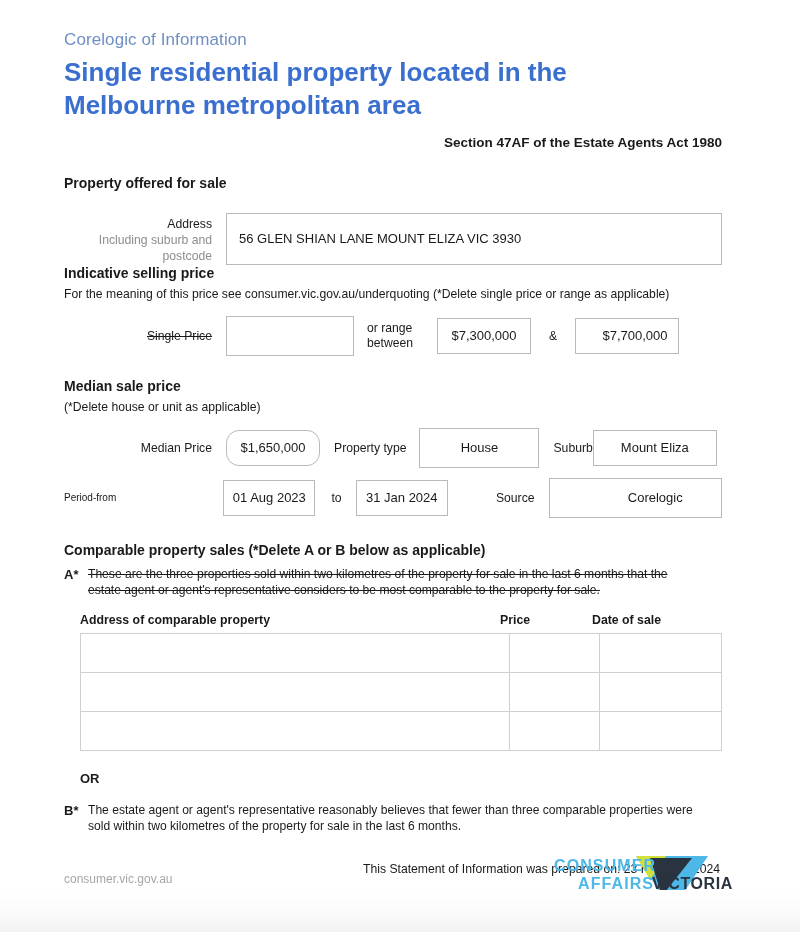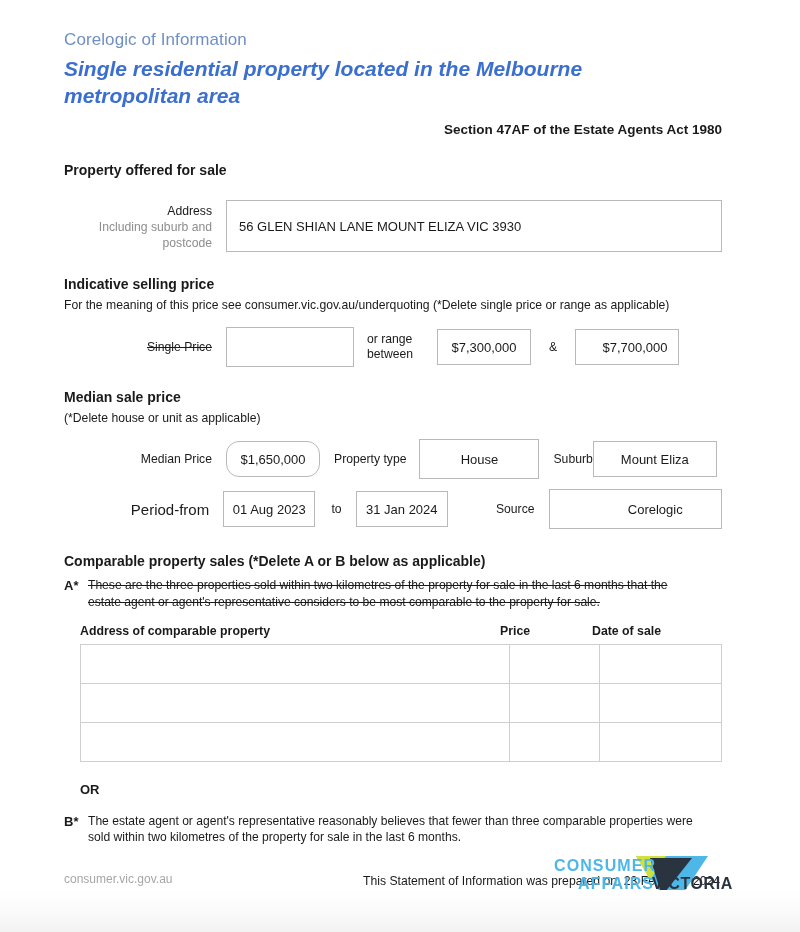--- a/index.html
+++ b/index.html
@@ -41,27 +41,26 @@
   
   .doc-subtitle {
     font-size: 17px;
     color: #6f8fc4;
     font-weight: 400;
     margin-top: 30px;
     letter-spacing: 0.1px;
     line-height: 1.2;
   }
   .doc-title {
-    font-size: 21px;
+    font-size: 26px;
     color: #3a6fd0;
     font-weight: 700;
     line-height: 1.26;
     margin-top: 6px;
     max-width: 580px;
-    font-style: italic;
   }
   .act-line {
     text-align: right;
     font-size: 13.5px;
     font-weight: 700;
     color: #1a1a1a;
     margin-top: 13px;
   }
 
   
@@ -171,21 +170,21 @@
     display: flex;
     align-items: center;
   }
   .mr1-l1 { width: 148px; text-align: right; font-size: 12.2px; }
   .mr1-b1 { margin-left: 14px; width: 94px; height: 36px; border-radius: 13px; }
   .mr1-l2 { margin-left: 14px; font-size: 12.2px; white-space: nowrap; }
   .mr1-b2 { margin-left: 13px; width: 120px; height: 40px; }
   .mr1-l3 { margin-left: 14px; font-size: 12.2px; white-space: nowrap; }
   .mr1-b3 { width: 124px; height: 36px; }
 
-  .mr2-l1 { width: 148px; text-align: right; font-size: 15px; }
+  .mr2-l1 { width: 148px; text-align: left; font-size: 10px; }
   .mr2-b1 { margin-left: 14px; width: 94px; height: 36px; }
   .mr2-l2 { margin-left: 16px; font-size: 12.2px; }
   .mr2-b2 { margin-left: 14px; width: 94px; height: 36px; }
   .mr2-l3 { margin-left: 48px; font-size: 12.2px; white-space: nowrap; }
   .mr2-b3 { margin-left: 14px; width: 176px; height: 40px; padding-left: 40px; }
 
   
   .cmp-head {
     margin-top: 24px;
     font-size: 14px;
@@ -295,21 +294,21 @@
     <div class="section-head" style="margin-top:25px;">Property offered for sale</div>
 
     <div class="addr-wrap">
       <div class="addr-labels">
         <div class="l1">Address</div>
         <div class="l2">Including suburb and postcode</div>
       </div>
       <div class="box addr-box" title="Address including suburb and postcode">56 GLEN SHIAN LANE MOUNT ELIZA VIC 3930</div>
     </div>
 
-    <div class="section-head" style="margin-top:24px;">Indicative selling price</div>
+    <div class="section-head" style="">Indicative selling price</div>
     <div class="section-note">For the meaning of this price see consumer.vic.gov.au/underquoting (*Delete single price or range as applicable)</div>
 
     <div class="price-row">
       <div class="fld-label lbl-single strike">Single Price</div>
       <div class="box box-single center" title=""></div>
       <div class="lbl-orrange">or range between</div>
       <div class="box box-low center">$7,300,000</div>
       <div class="lbl-amp">&amp;</div>
       <div class="box box-high center">$7,700,000</div>
     </div>

